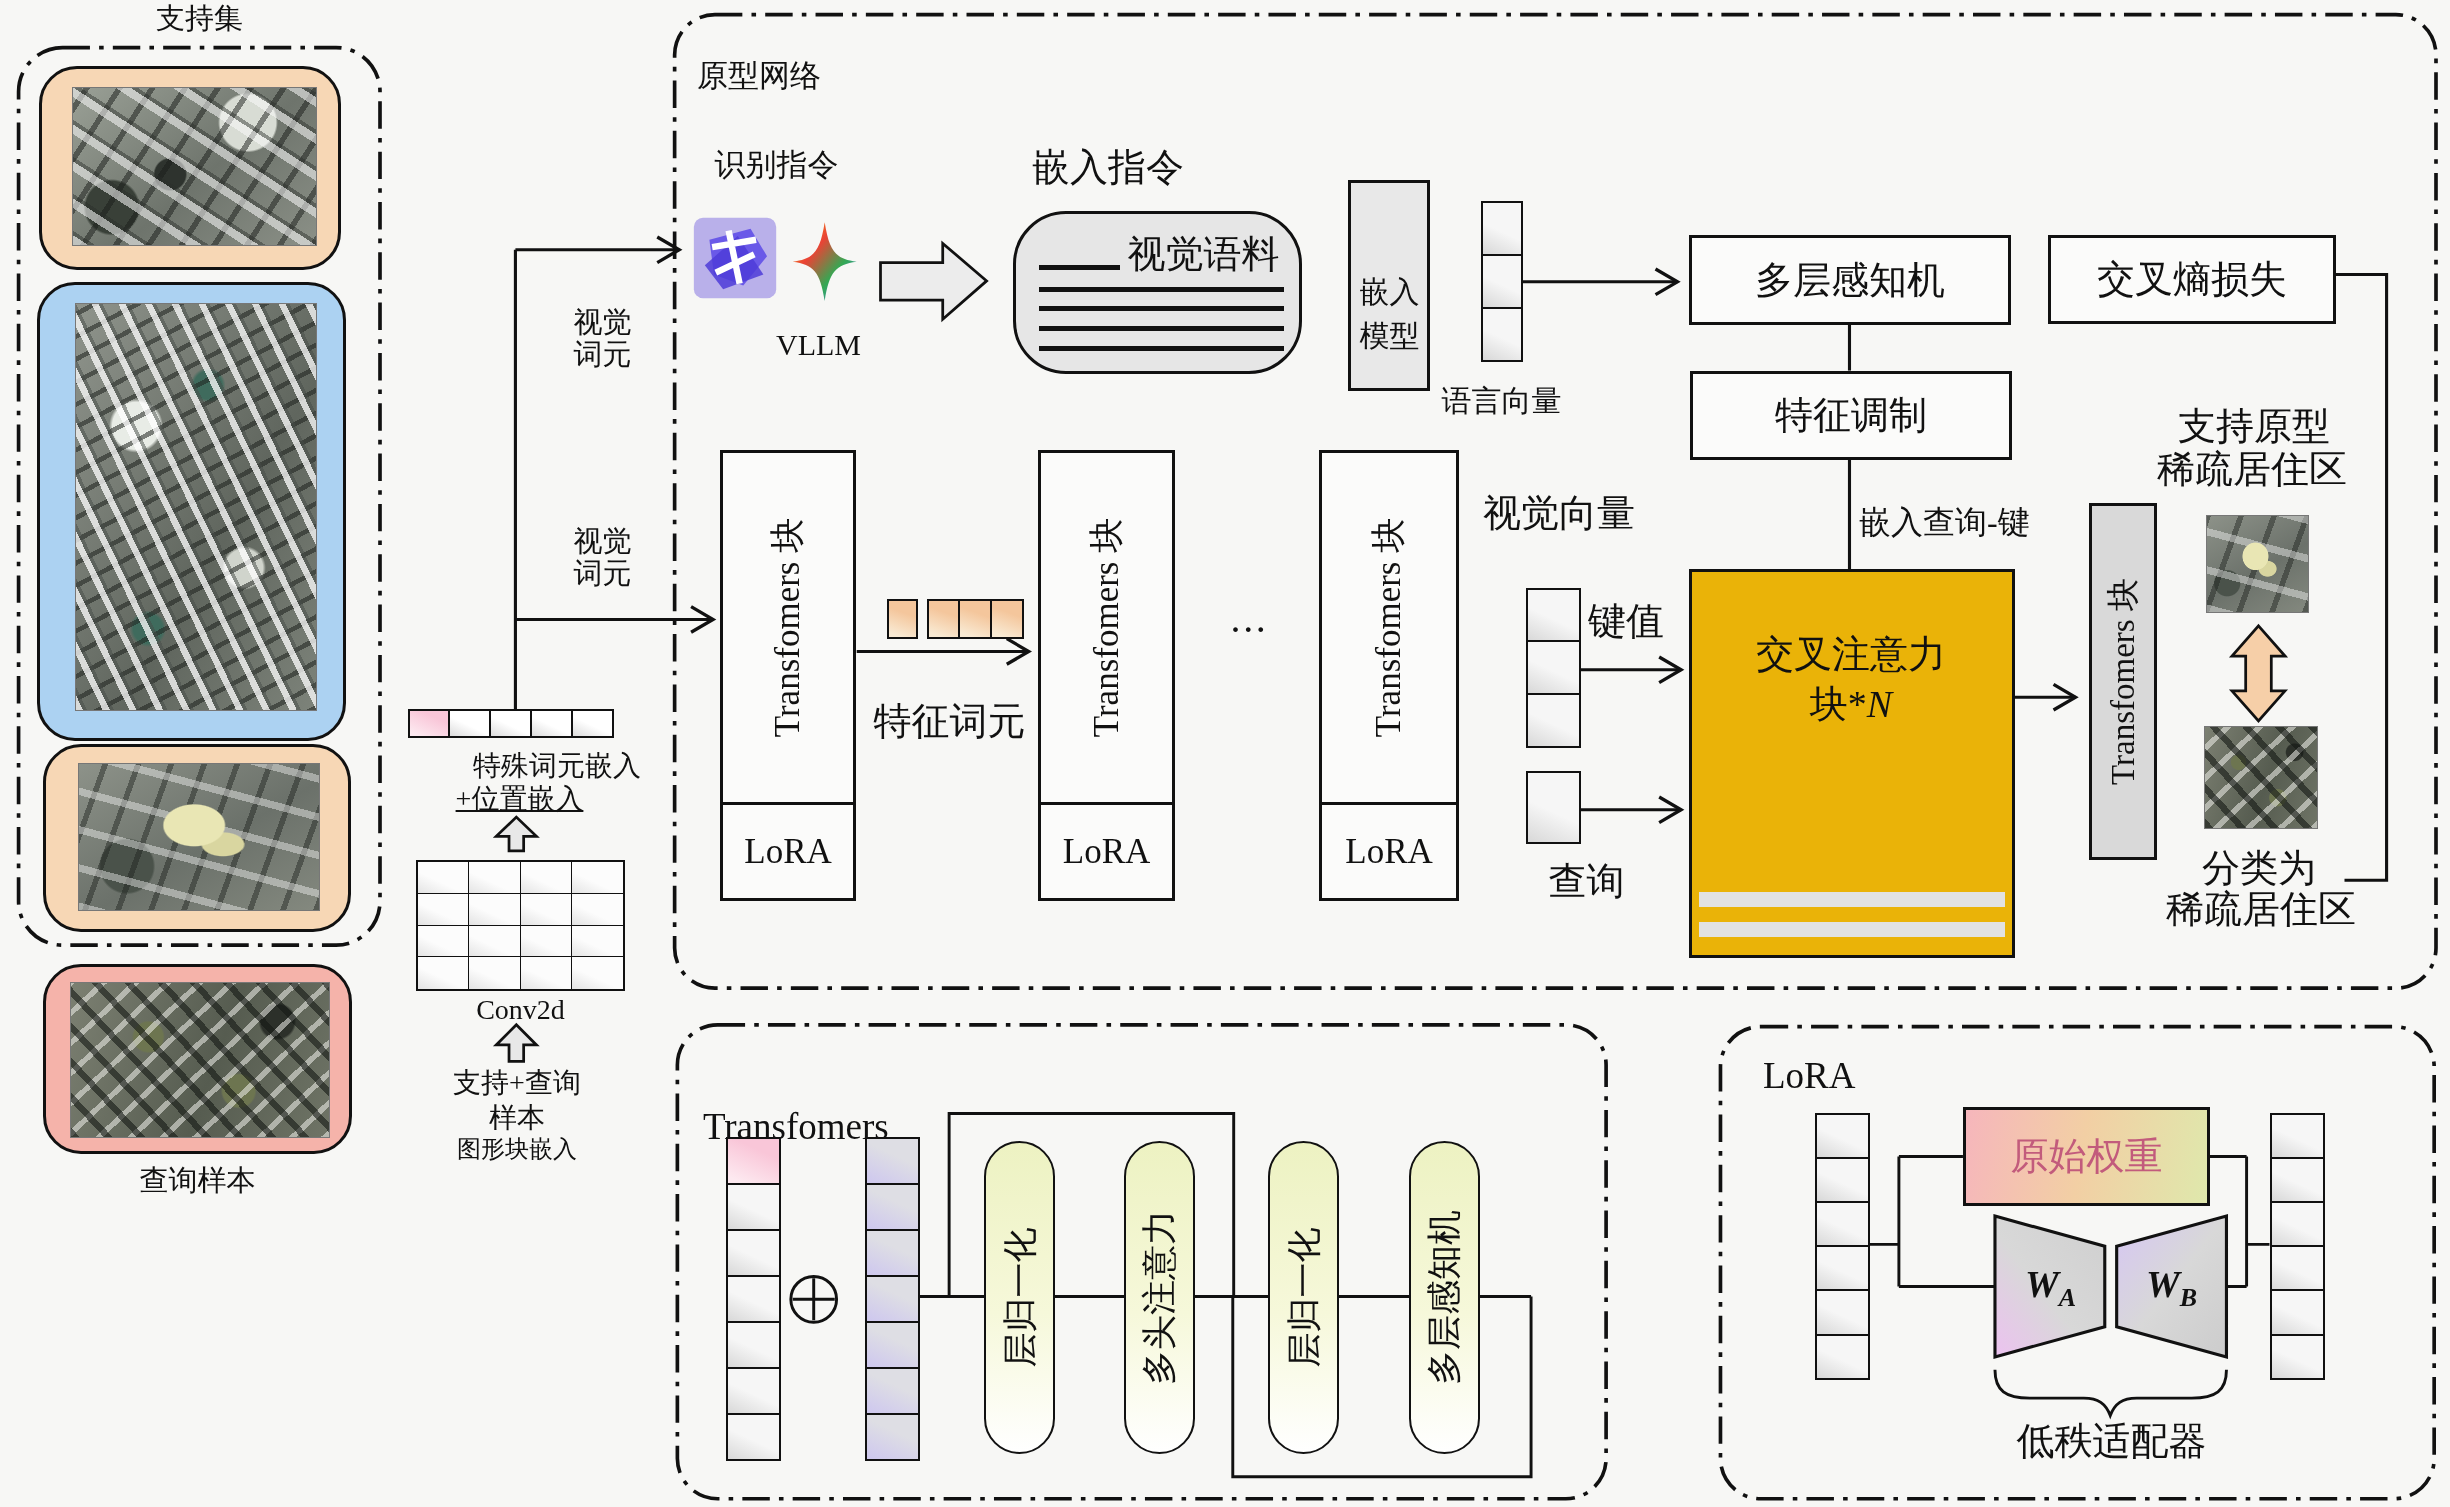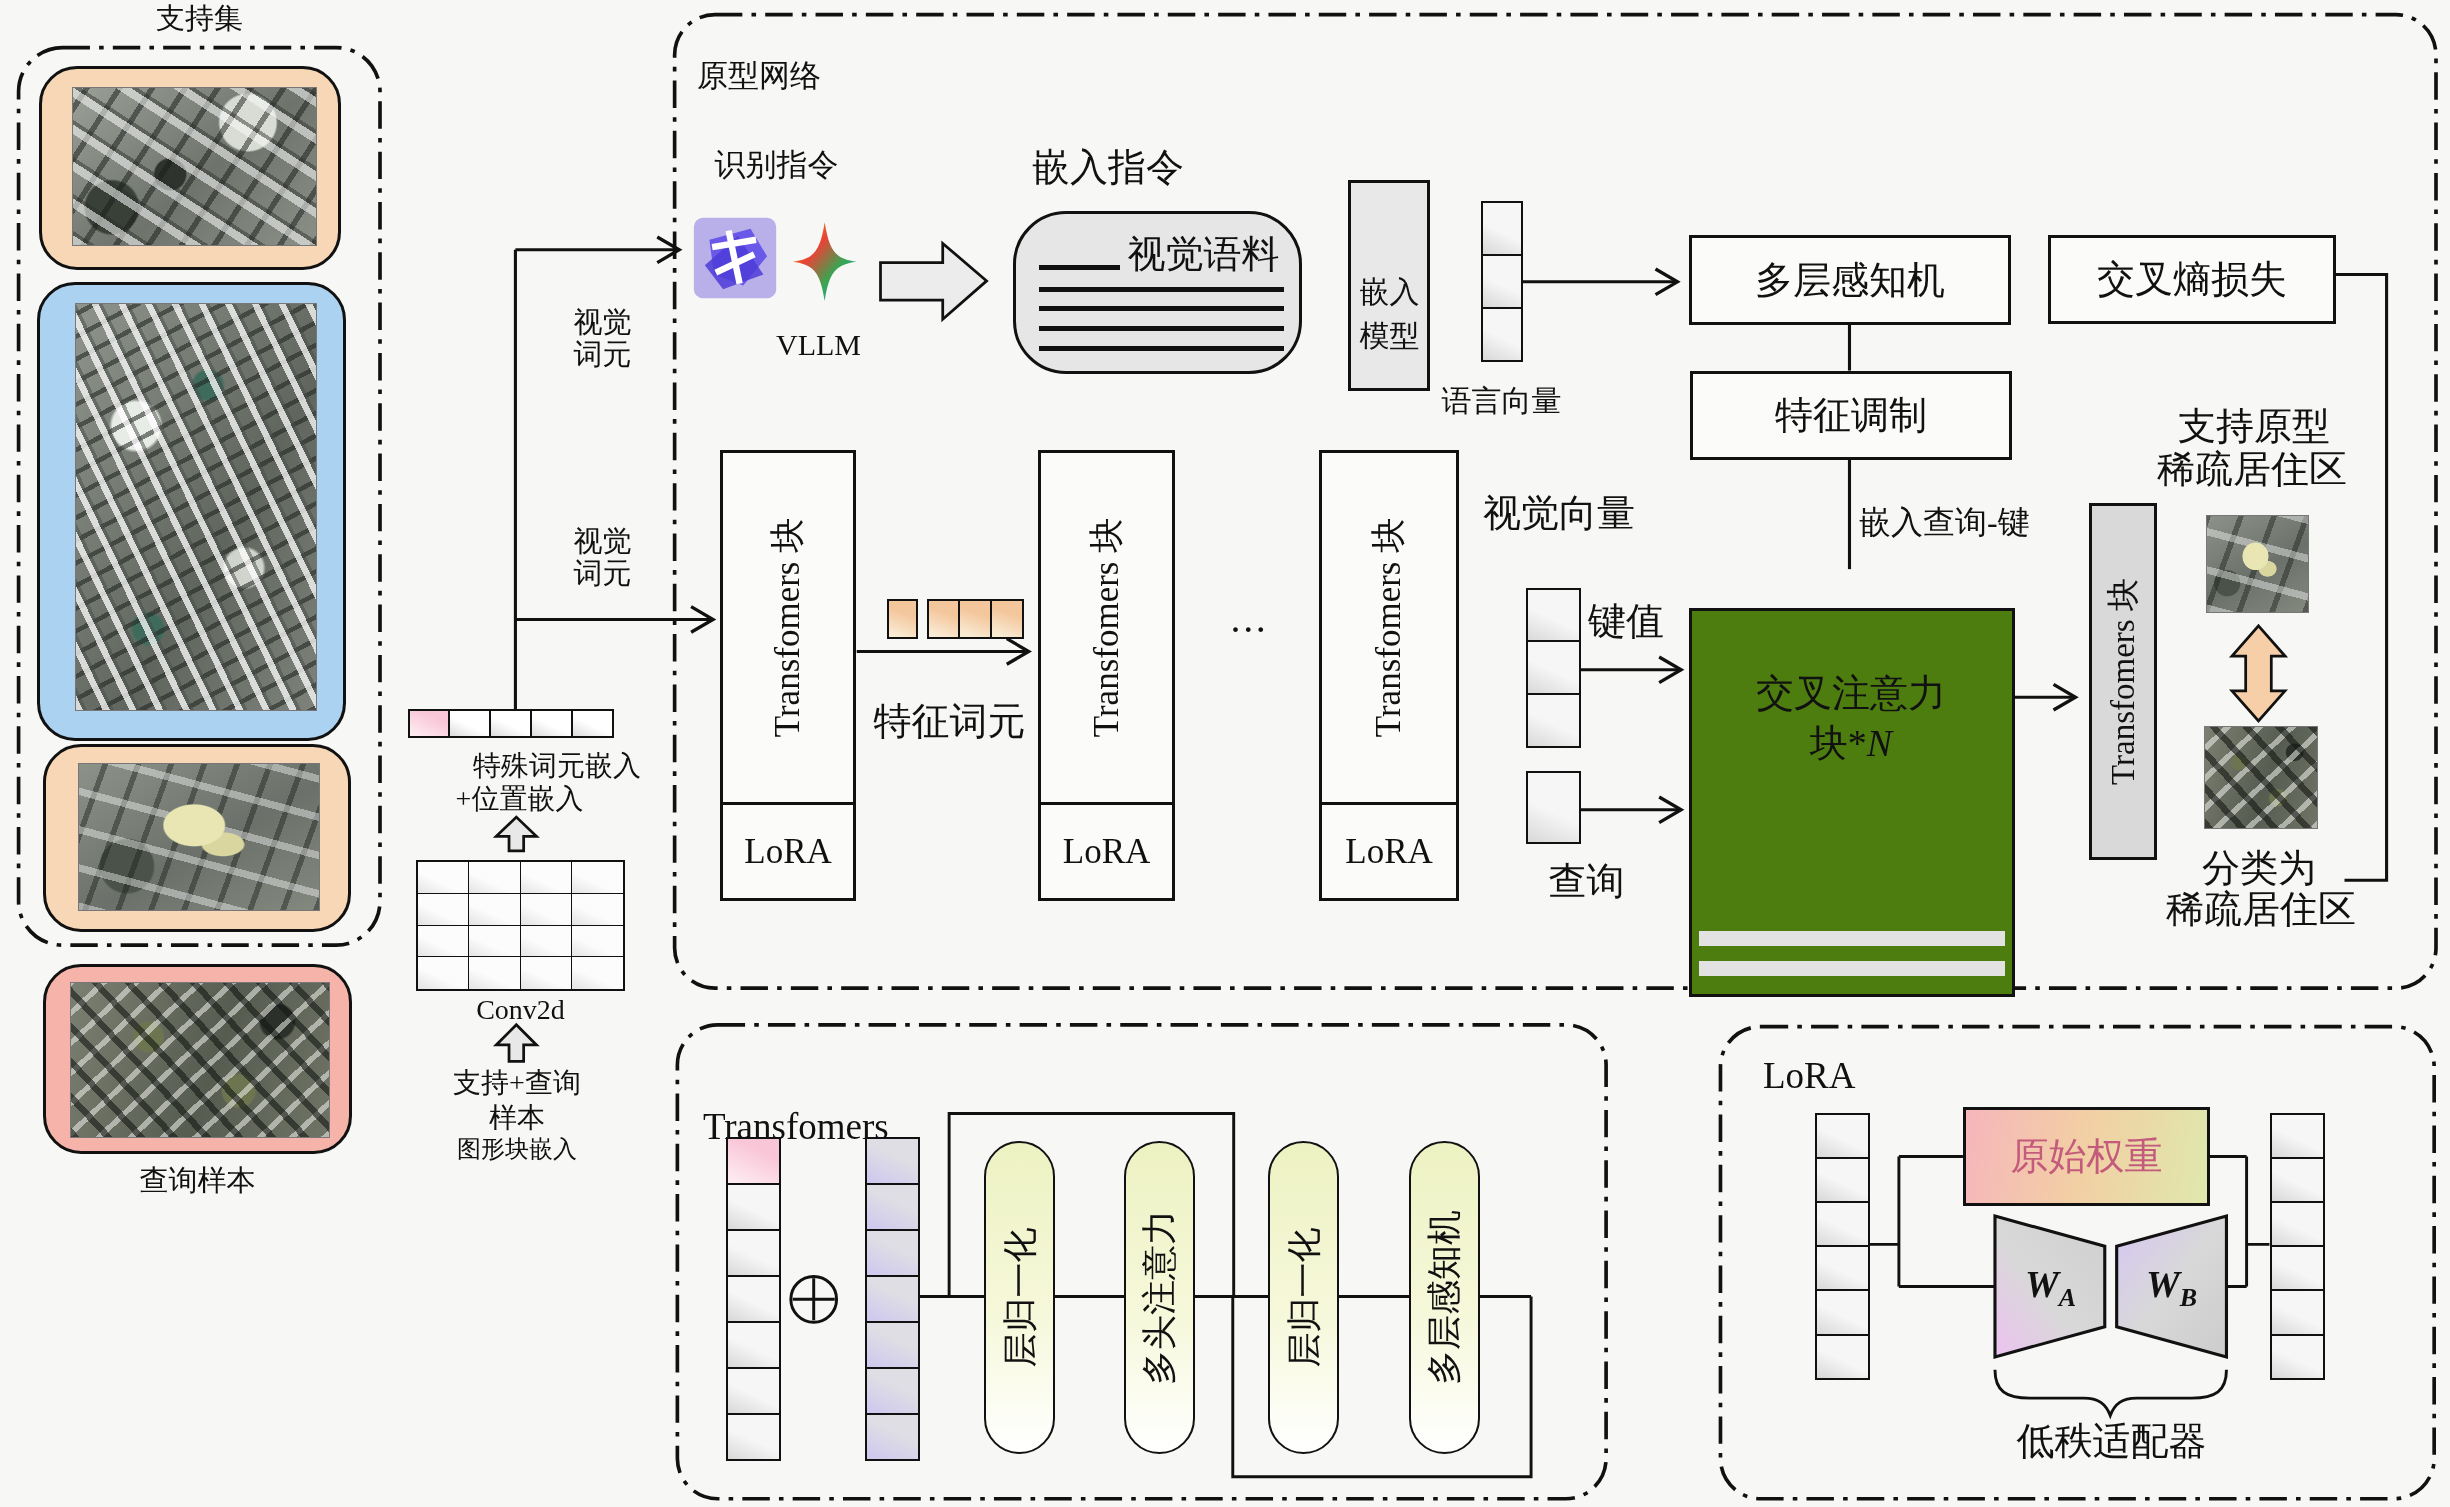--- a/index.html
+++ b/index.html
@@ -187,21 +187,21 @@
 <div class="lbl" style="left:115px;top:1164px;width:165px;font-size:29px;">查询样本</div>
 
 <div class="cellrow" style="left:410px;top:709px;width:217px;height:29px;">
   <div class="pinkcell" style="width:43px;"></div>
   <div style="width:43px;"></div>
   <div style="width:43px;"></div>
   <div style="width:43px;"></div>
   <div style="width:43px;"></div>
 </div>
 <div class="lbl" style="left:398px;top:750px;width:243px;font-size:28px;text-align:right;">特殊词元嵌入</div>
-<div class="lbl" style="left:398px;top:783px;width:243px;font-size:28px;">+位置嵌入</div>
+<div class="lbl" style="left:398px;top:783px;width:243px;font-size:28px;text-decoration:underline;">+位置嵌入</div>
 
 <div class="grid" style="left:416px;top:860px;width:209px;height:131px;">
   <div></div>
     <div></div>
     <div></div>
     <div></div>
   <div></div>
     <div></div>
     <div></div>
     <div></div>
@@ -299,21 +299,21 @@
   <div></div>
   <div></div>
   <div></div>
 </div>
 <div class="lbl left" style="left:1588px;top:600px;width:101px;font-size:38px;">键值</div>
 <div class="cellcol" style="left:1526px;top:773px;width:55px;height:71px;">
   <div></div>
 </div>
 <div class="lbl" style="left:1536px;top:860px;width:101px;font-size:38px;">查询</div>
 
-<div class="abs" style="left:1689px;top:569px;width:326px;height:389px;border:3.7px solid #111;background:#4d7c0f;box-sizing:border-box;margin-top:39px;">
+<div class="abs" style="left:1689px;top:569px;width:326px;height:389px;border:3.7px solid #111;background:#eab308;box-sizing:border-box;">
   <div class="stripe" style="left:7.3px;top:320px;width:306px;height:14.6px;"></div>
   <div class="stripe" style="left:7.3px;top:350px;width:306px;height:14.6px;"></div>
   <div class="lbl" style="left:0;top:57px;width:318px;font-size:38px;line-height:1.32;">
     <div>交叉注意力</div>
     <div><span>块*</span><i>N</i></div>
   </div>
 </div>
 
 <div class="abs rot" style="left:2089px;top:503px;width:68px;height:357px;border:3.2px solid #111;background:#d9d9d9;box-sizing:border-box;">
   <span>Transfomers 块</span>

